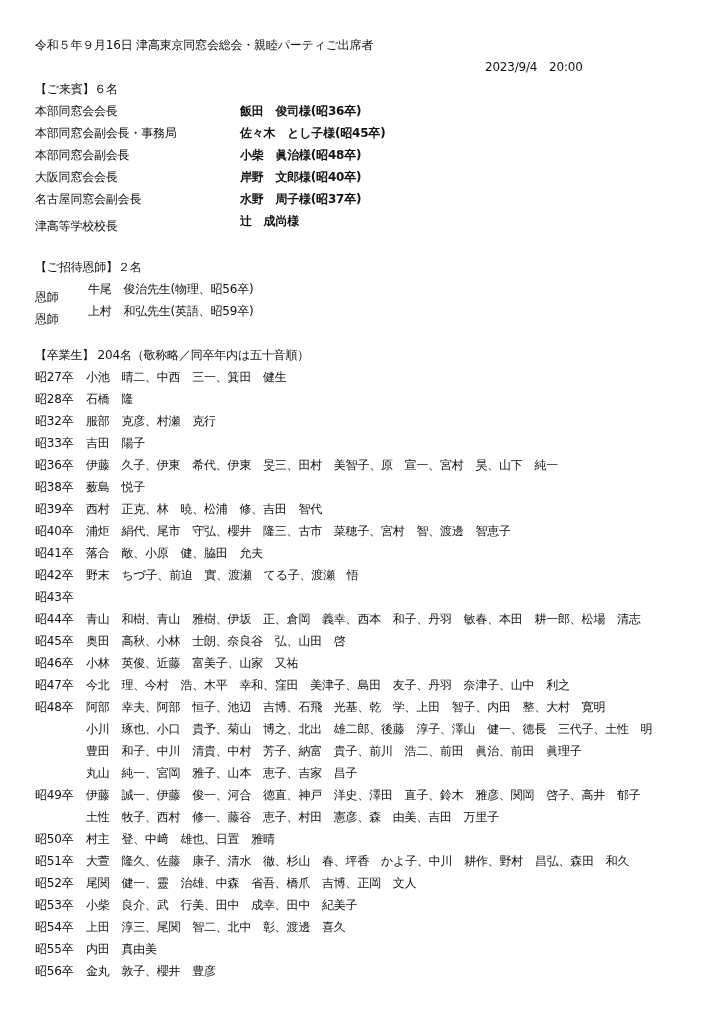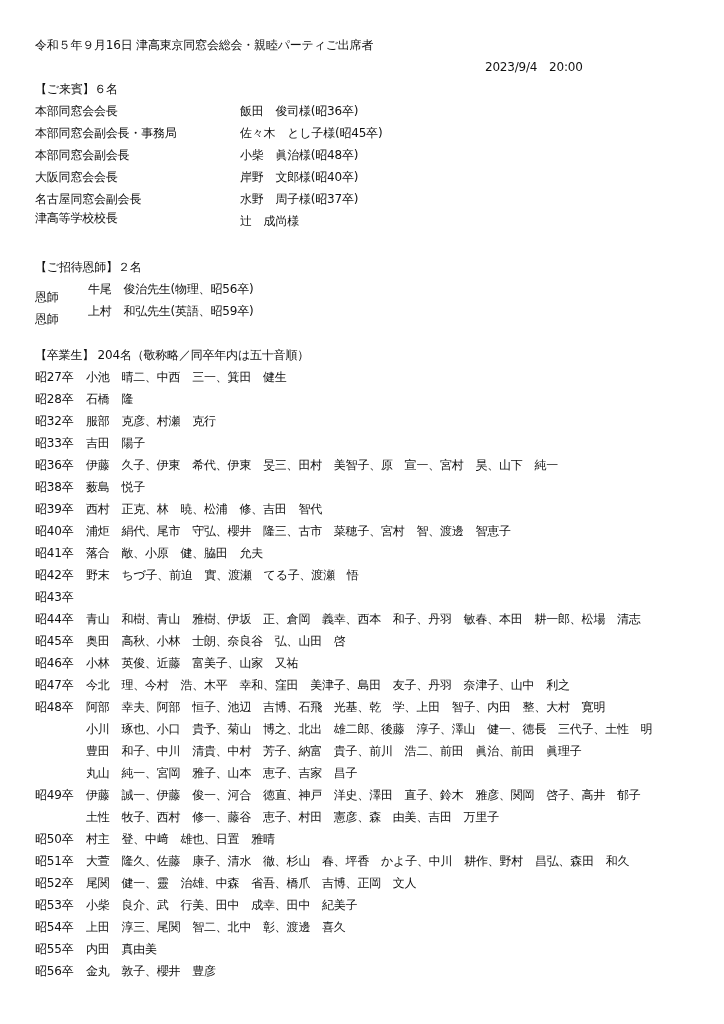--- a/index.html
+++ b/index.html
@@ -26,21 +26,21 @@
     white-space: nowrap;
     line-height: 16px;
     height: 16px;
     font-size: 12px;
     letter-spacing: -0.2px;
   }
   .title { left: 35px; top: 37px; }
   .timestamp { left: 443px; top: 59px; margin-left: 42px; }
   .sec-head { left: 35px; }
   .guest-role { left: 35px; }
-  .guest-name { left: 240px; }
+  .guest-name { left: 240px; font-weight: bold; }
   .teacher-label { left: 35px; margin-top: 8px; }
   .teacher-name { left: 88px; }
   .year-label { left: 35px; width: 50px; }
   .grads { left: 86px; }
 </style>
 </head>
 <body>
 
 <div class="page">
 
@@ -57,21 +57,21 @@
 
   <div class="line guest-role" style="top:147px">本部同窓会副会長</div>
   <div class="line guest-name" style="top:147px">小柴　眞治様(昭48卒)</div>
 
   <div class="line guest-role" style="top:169px">大阪同窓会会長</div>
   <div class="line guest-name" style="top:169px">岸野　文郎様(昭40卒)</div>
 
   <div class="line guest-role" style="top:191px">名古屋同窓会副会長</div>
   <div class="line guest-name" style="top:191px">水野　周子様(昭37卒)</div>
 
-  <div class="line guest-role" style="top:210px">津高等学校校長</div>
+  <div class="line guest-role" style="top:218px">津高等学校校長</div>
   <div class="line guest-name" style="top:213px">辻　成尚様</div>
 
   <div class="line sec-head" style="top:259px">【ご招待恩師】２名</div>
 
   <div class="line teacher-label" style="top:281px">恩師</div>
   <div class="line teacher-name" style="top:281px">牛尾　俊治先生(物理、昭56卒)</div>
 
   <div class="line teacher-label" style="top:303px">恩師</div>
   <div class="line teacher-name" style="top:303px">上村　和弘先生(英語、昭59卒)</div>
 

